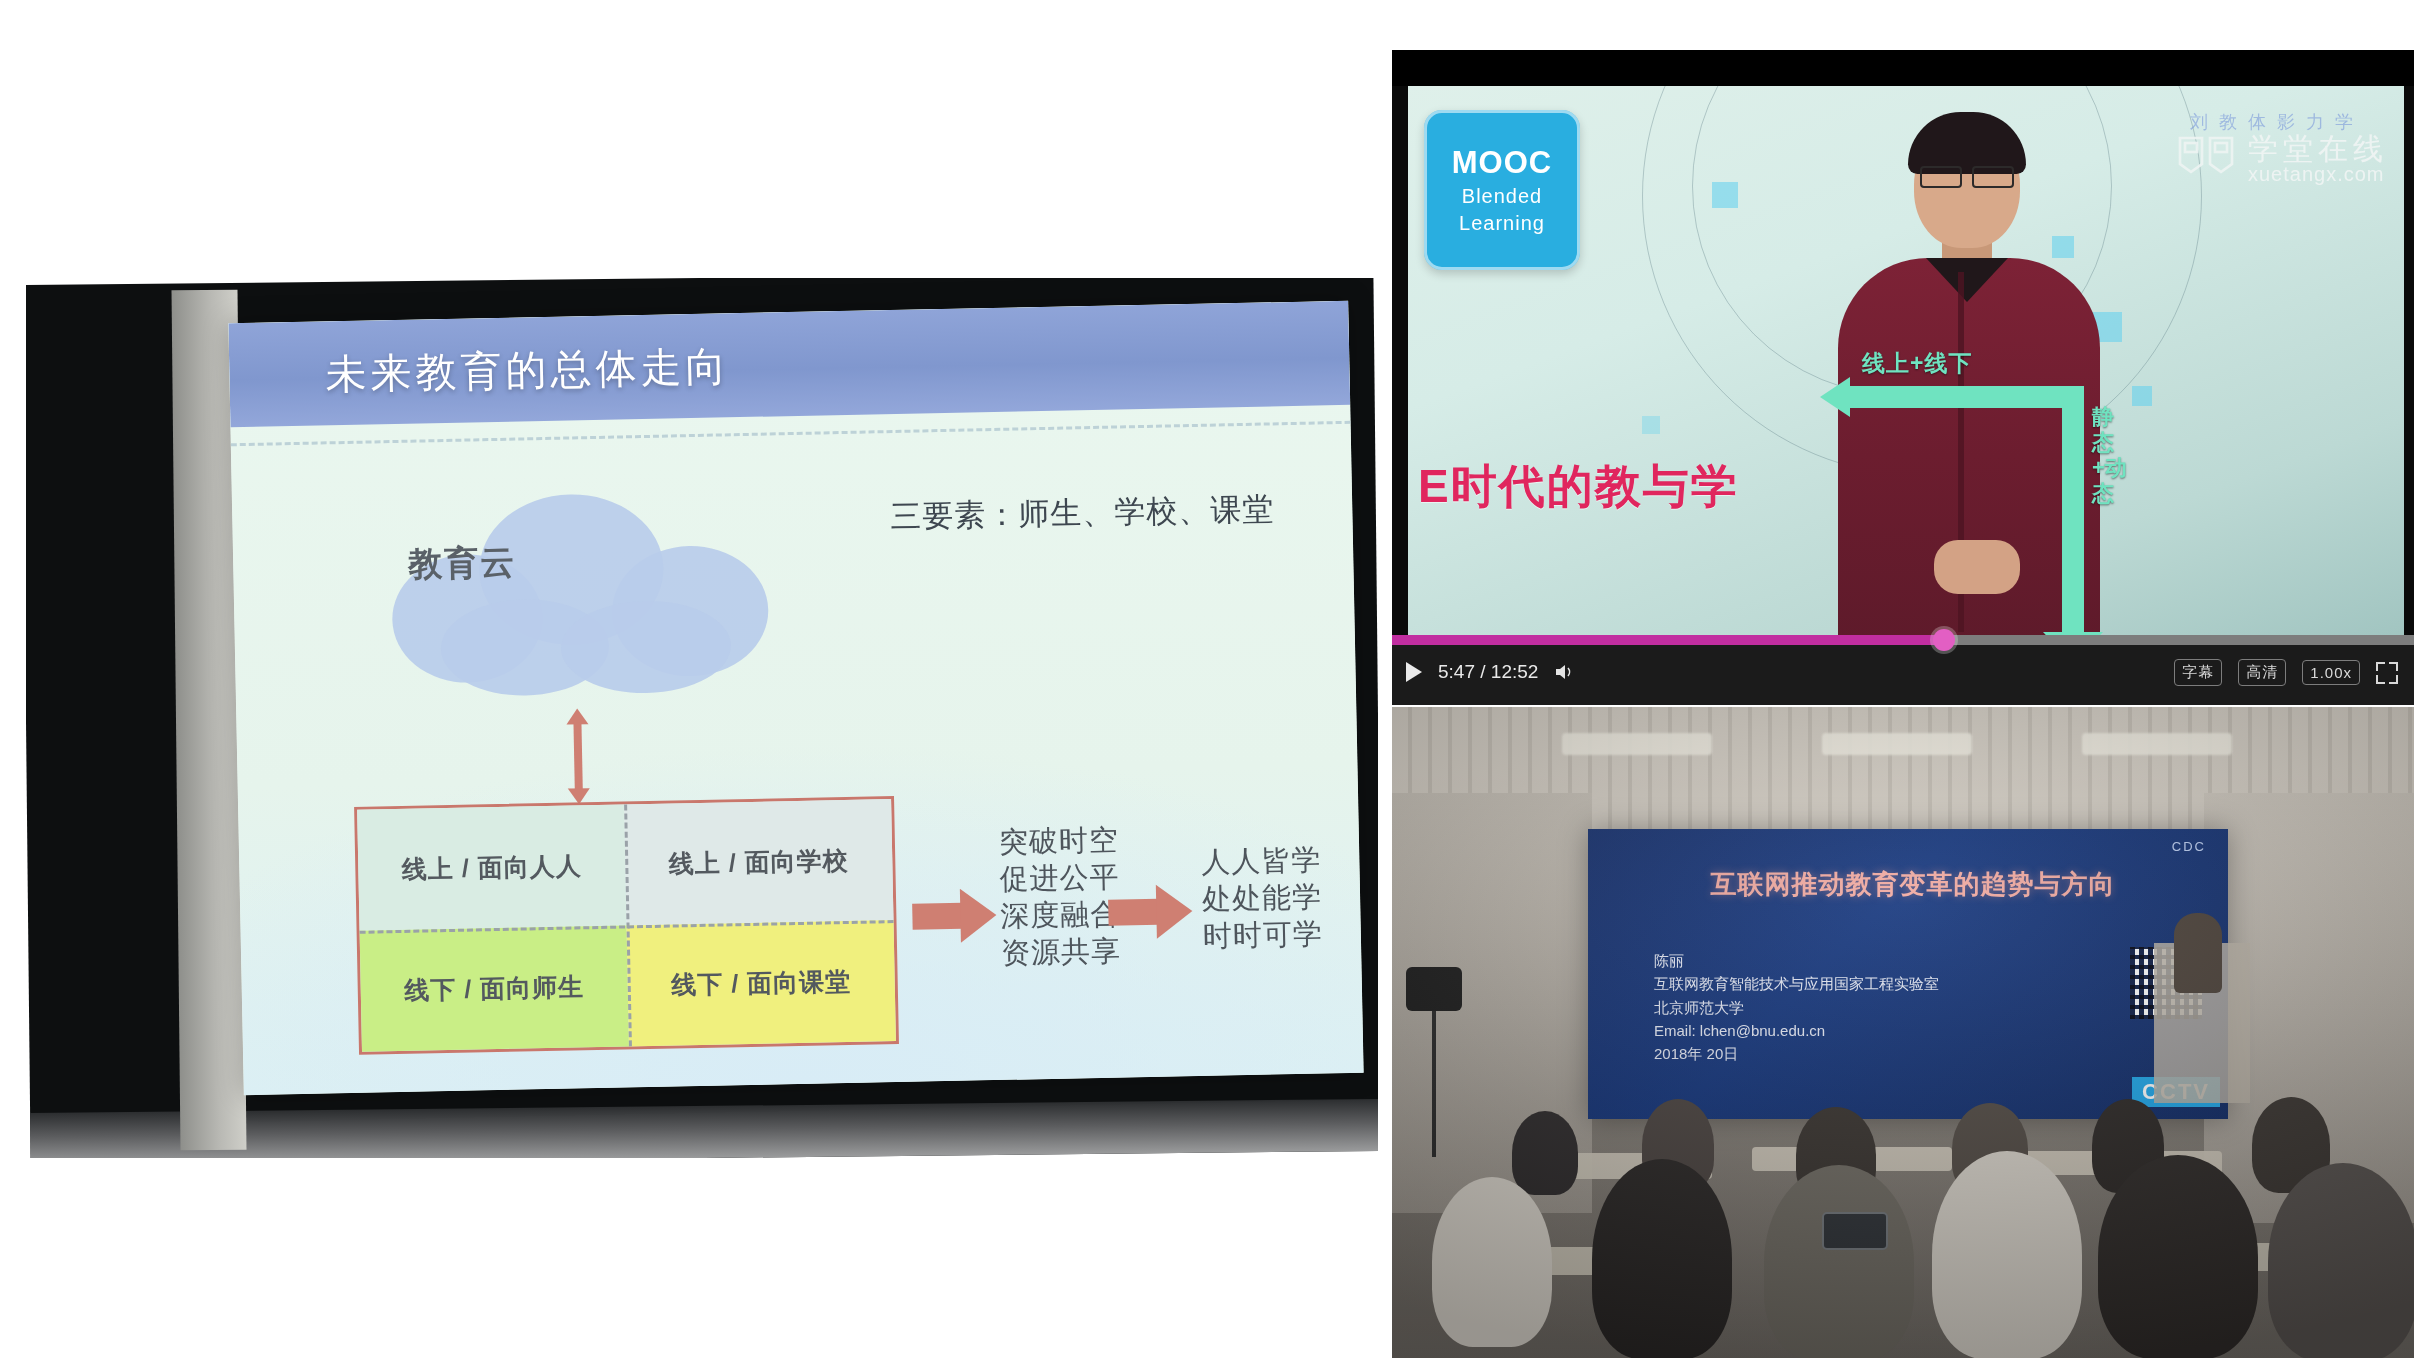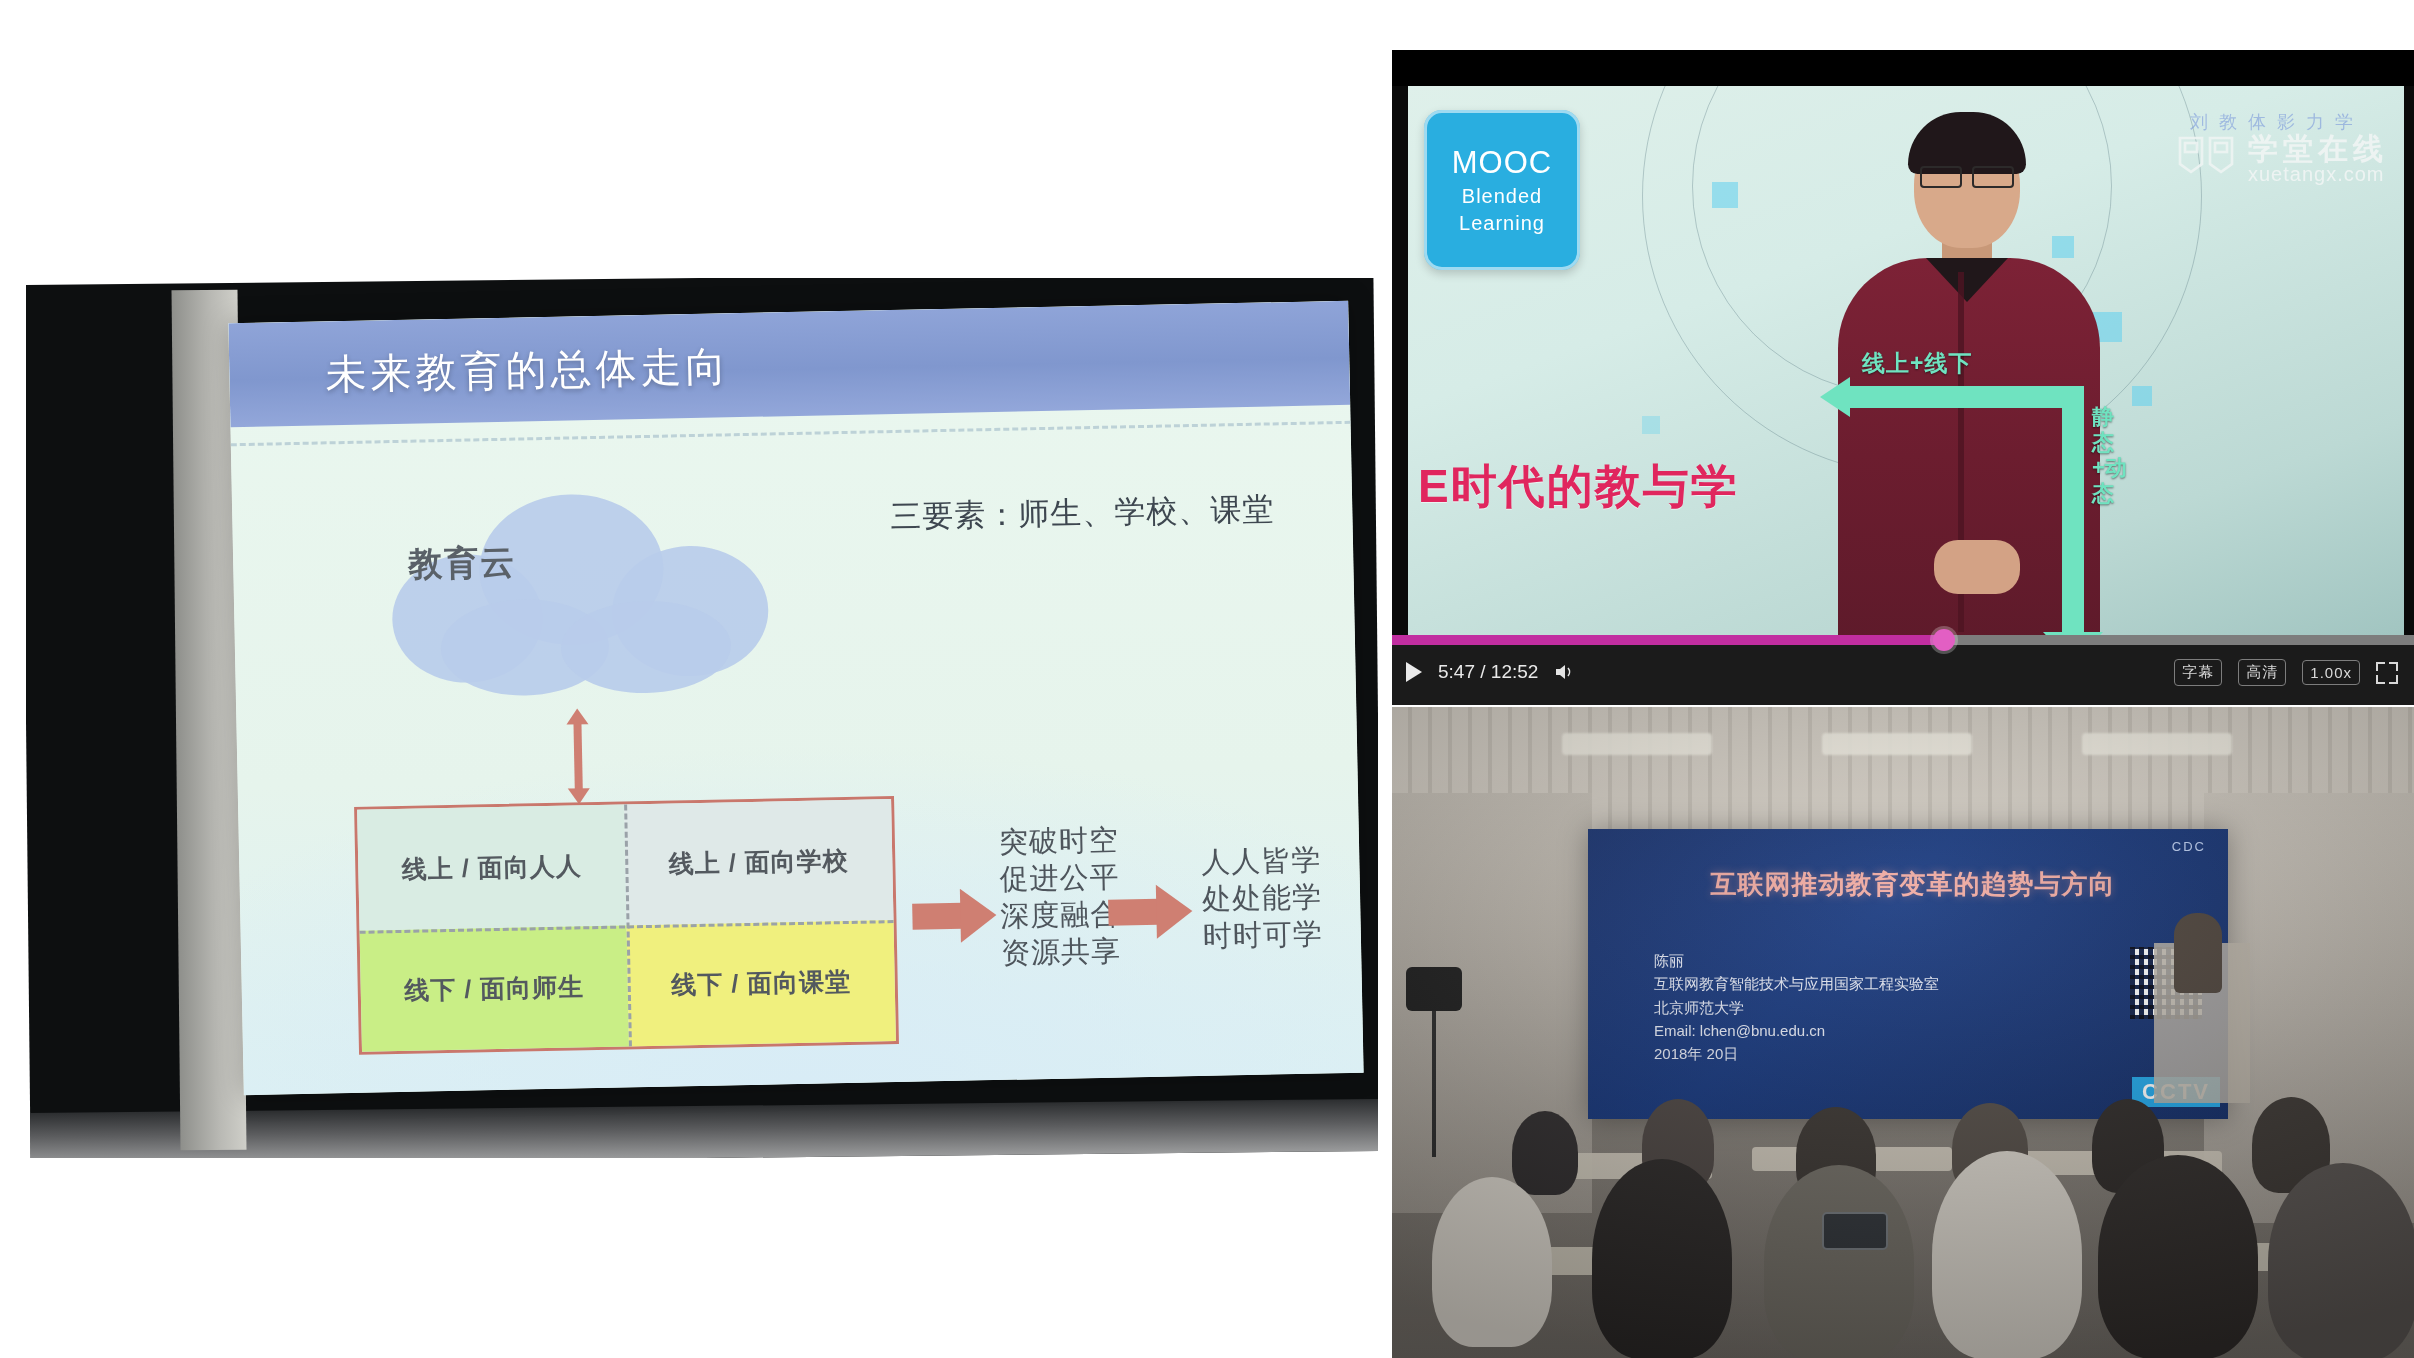--- a/index.html
+++ b/index.html
@@ -136,29 +136,29 @@
   }
   .vid-dark-edge{position:absolute; left:0; top:0; width:16px; height:100%; background:#0a0a0a;}
   .vid-dark-edge.r{left:auto; right:0; width:10px;}
   .mooc-badge{
     position:absolute; left: 32px; top: 24px; width:156px; height:160px;
     background:#29aee0; border-radius:18px;
     box-shadow: inset 0 0 0 3px rgba(255,255,255,.55), 0 4px 10px rgba(0,0,0,.18);
     display:flex; flex-direction:column; align-items:center; justify-content:center; gap:4px;
     color:#ffffff; font-size:26px; letter-spacing:1px;
   }
-  .mooc-badge .l1{font-size:31px; font-weight:400;}
+  .mooc-badge .l1{font-size:31px; font-weight:700;}
   .mooc-badge .l2, .mooc-badge .l3{font-size:20px;}
   .xtx-logo{
     position:absolute; right: 26px; top: 46px;
     display:flex; align-items:center; gap:12px; color:#f0f5f4; opacity:.92;
   }
   .xtx-mark{ width:60px; height:54px; }
   .xtx-words{ display:flex; flex-direction:column; line-height:1.05;}
-  .xtx-cn{ font-size:30px; letter-spacing:5px;font-weight:bold; }
+  .xtx-cn{ font-size:30px; letter-spacing:5px; }
   .xtx-en{ font-size:20px; letter-spacing:1px; }
   .xtx-wm{ position:absolute; right:58px; top:24px; color:#5f7fd8; opacity:.45; font-size:18px; letter-spacing:3px; }
 
   .dim-list{ position:absolute; left: 62px; top: 214px; color:#10120f; }
   .dim-title{ font-size:28px; font-weight:700; letter-spacing:3px; margin-left:18px; }
   .dim-item{ font-size:26px; font-weight:700; letter-spacing:1px; margin-top:14px;}
   .e-era{
     position:absolute; left: 26px; top: 370px;
     font-size: 46px; color:#e0265e; letter-spacing:2px; font-weight:600;
     text-shadow:0 1px 0 rgba(255,255,255,.55);

